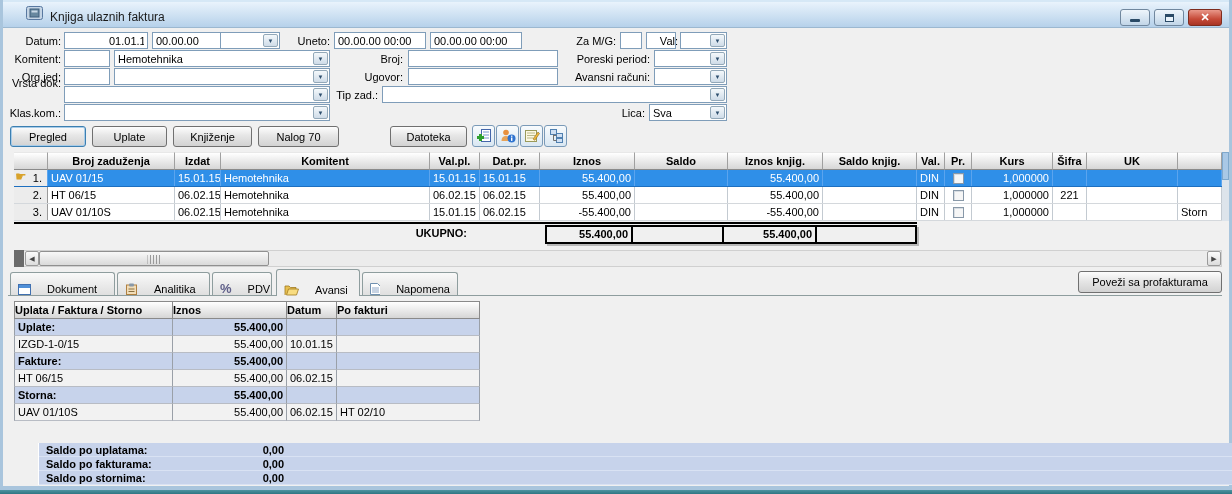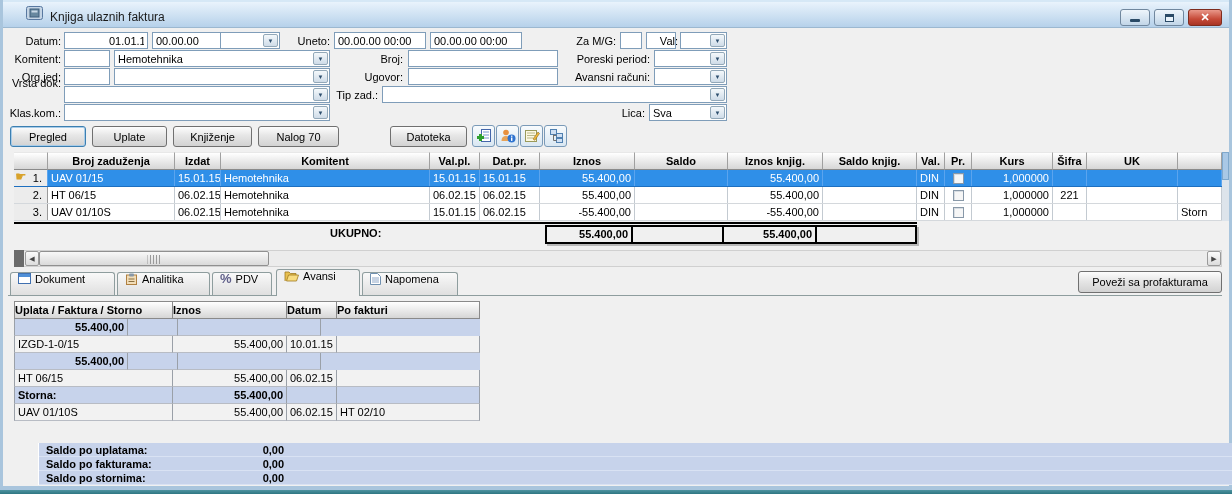--- a/index.html
+++ b/index.html
@@ -67,38 +67,38 @@
   .ar{text-align:right}.ac{text-align:center}
 
   .totline { left:14px; top:222px; width:903px; height:2px; background:#000; }
   .totboxes { left:545px; top:225px; width:372px; height:19px; border:2px solid #000; display:flex;
     background:#f0f0f0; box-shadow:2px 2px 0 #b8b8b8; }
   .totcell { height:15px; line-height:15px; font-weight:bold; padding:0 3px; }
   .tb0{width:86px; border-right:2px solid #000; text-align:right;}
   .tb1{width:91px; border-right:2px solid #000;}
   .tb2{width:93px; border-right:2px solid #000; text-align:right;}
   .tb3{width:92px;}
-  .ukupno { left:330px; top:227px; width:137px; font-weight:bold; }
+  .ukupno { left:330px; top:227px; width:137px; text-align:right; font-weight:bold; }
 
   
   .hsb-track { left:14px; top:250px; width:1208px; height:17px; background:#ececec; border:1px solid #d0d0d0; }
   .hsb-block { left:14px; top:250px; width:10px; height:17px; background:#6b6b6b; }
   .sb-btn { top:251px; width:14px; height:15px; background:linear-gradient(#fbfbfb,#dcdcdc); border:1px solid #9a9a9a;
     border-radius:2px; display:flex; align-items:center; justify-content:center; font-size:7px; color:#444; }
   .hsb-thumb { left:39px; top:251px; width:230px; height:15px; background:linear-gradient(#f8f8f8,#dadada);
     border:1px solid #909090; border-radius:2px; }
   .hsb-grip { position:absolute; left:50%; top:3px; width:13px; height:9px; transform:translateX(-50%);
     background:repeating-linear-gradient(90deg,#9a9a9a 0 1px,transparent 1px 3px); }
   .vsb-track { left:1222px; top:152px; width:7px; height:69px; background:#dde4eb; }
   .vsb-thumb { left:1222px; top:152px; width:7px; height:28px; background:#a9c8e6; border:1px solid #7fa8cc; }
 
   
   .tabline { left:8px; top:295px; width:1214px; height:1px; background:#8e9d9e; }
   .tab { top:272px; height:23px; background:linear-gradient(#f9f9f9,#dfdfdf); border:1px solid #8e9d9e; border-bottom:none;
-    border-radius:3px 3px 0 0; display:flex; align-items:flex-start; gap:4px; padding:0 7px; z-index:2; }
+    border-radius:3px 3px 0 0; display:flex; align-items:flex-end; gap:16px; padding:0 7px; z-index:2; }
   .tab.active { top:269px; height:27px; background:#f0f0f0; z-index:5; }
   .pct { font-weight:bold; color:#5f5f8a; font-size:13px; line-height:12px; }
 
   
   .btbl { left:14px; top:301px; width:466px; }
   .brow { display:flex; height:17px; line-height:16px; }
   .bth { background:linear-gradient(#ffffff,#d6d6d6); border:1px solid #8a8a8a; border-left:none; font-weight:bold;
     text-align:left; height:18px; line-height:17px; }
   .bth:first-child { border-left:1px solid #8a8a8a; }
   .btd { border-right:1px solid #9aa0a8; border-bottom:1px solid #b8bcc4; padding:0 3px; white-space:nowrap; overflow:hidden; }
@@ -390,31 +390,33 @@
   <div class="abs btn" style="left:1078px;top:271px;width:144px;height:22px">Poveži sa profakturama</div>
 
   <div class="abs btbl">
     <div class="brow" style="height:18px">
       <span class="bth b0">Uplata / Faktura / Storno</span>
       <span class="bth b1">Iznos</span>
       <span class="bth b2">Datum</span>
       <span class="bth b3">Po fakturi</span>
     </div>
     <div class="brow cat">
+      <span class="btd b0">Uplate:</span>
       <span class="btd b1 ar">55.400,00</span>
       <span class="btd b2"></span>
       <span class="btd b3"></span>
     </div>
     <div class="brow det">
       <span class="btd b0">IZGD-1-0/15</span>
       <span class="btd b1 ar">55.400,00</span>
       <span class="btd b2">10.01.15</span>
       <span class="btd b3"></span>
     </div>
     <div class="brow cat">
+      <span class="btd b0">Fakture:</span>
       <span class="btd b1 ar">55.400,00</span>
       <span class="btd b2"></span>
       <span class="btd b3"></span>
     </div>
     <div class="brow det">
       <span class="btd b0">HT 06/15</span>
       <span class="btd b1 ar">55.400,00</span>
       <span class="btd b2">06.02.15</span>
       <span class="btd b3"></span>
     </div>

